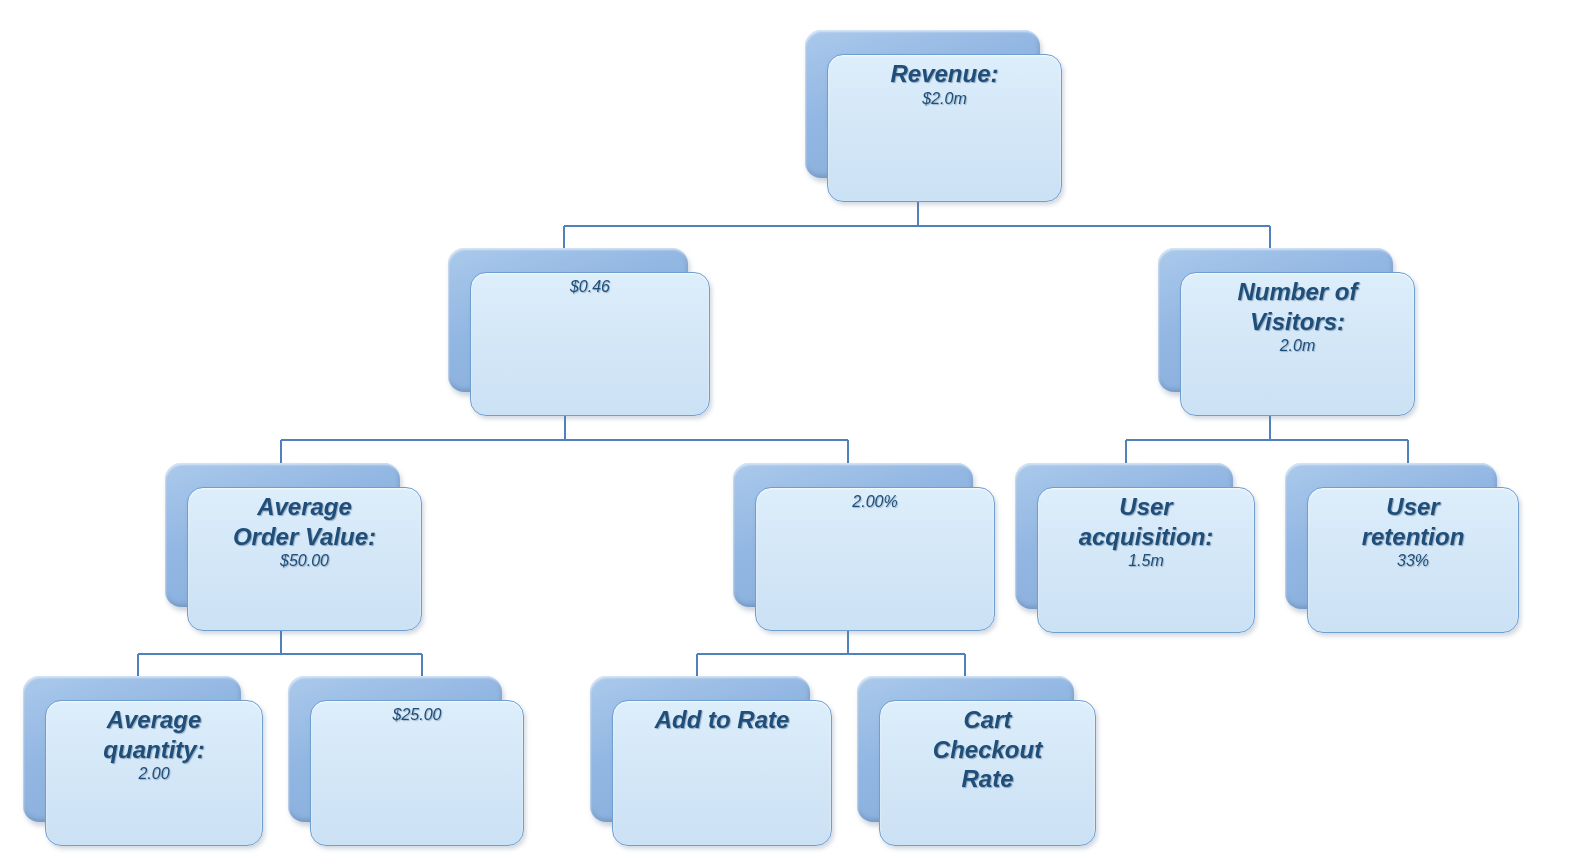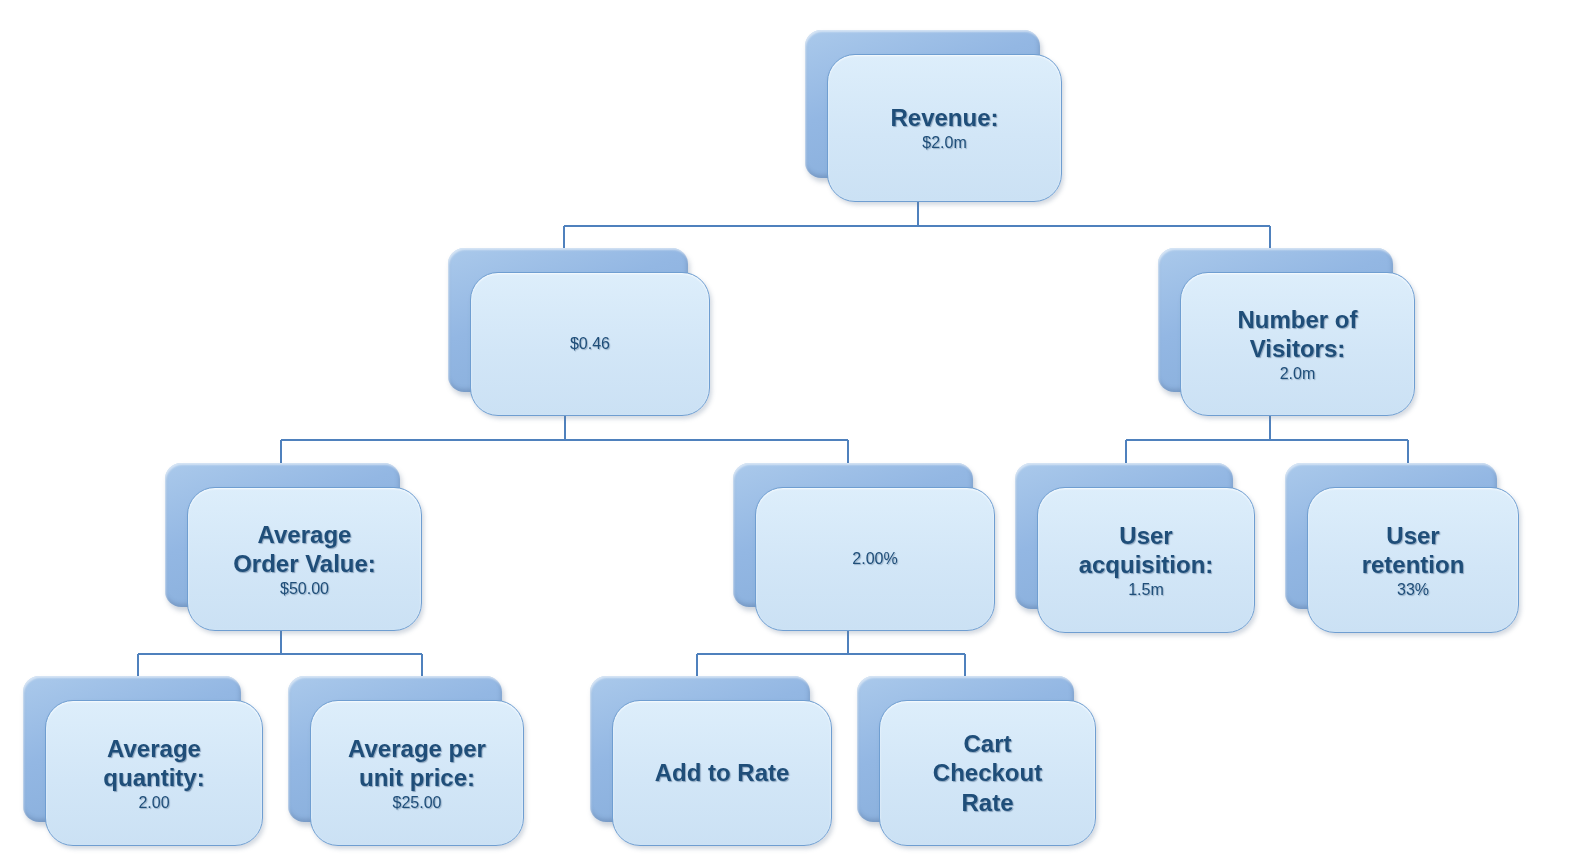--- a/index.html
+++ b/index.html
@@ -29,32 +29,32 @@
     box-shadow:
       inset 1px 2px 2px rgba(255,255,255,0.55),
       inset -1px -3px 4px rgba(60,90,130,0.28),
       2px 4px 5px rgba(110,130,155,0.35);
   }
   .front {
     position: absolute;
     left: 22px; top: 24px;
     width: var(--w); height: var(--h);
     box-sizing: border-box;
-    border-radius: 28px;
+    border-radius: 16px;
     background: linear-gradient(180deg, #ddeefb 0%, #d2e6f7 55%, #cbe1f4 100%);
     border: 1px solid #6f9ed1;
     box-shadow:
       inset 0 1px 2px rgba(255,255,255,0.8),
       2px 3px 4px rgba(110,130,155,0.30);
     display: flex;
     flex-direction: column;
     align-items: center;
-    justify-content: center;
     text-align: center;
     padding: 4px 8px;
+    font-style: italic;
   }
   .title {
     font-weight: 700;
     white-space: pre-line;
     color: #1f4e79;
     font-size: 24px;
     line-height: 1.23;
     text-shadow: 1px 1px 1px rgba(23,55,94,0.38);
   }
   .value {
@@ -141,22 +141,20 @@
     <div class="front">
       <div class="title">Average
 quantity:</div>
       <div class="value">2.00</div>
     </div>
   </div>
 
   <div class="node" style="left:288px; top:676px; --w:214px; --h:146px">
     <div class="back"></div>
     <div class="front">
-      <div class="title">Average per
-unit price:</div>
       <div class="value">$25.00</div>
     </div>
   </div>
 
   <div class="node" style="left:590px; top:676px; --w:220px; --h:146px">
     <div class="back"></div>
     <div class="front">
       <div class="title">Add to Rate</div>
       <div class="value"></div>
     </div>

